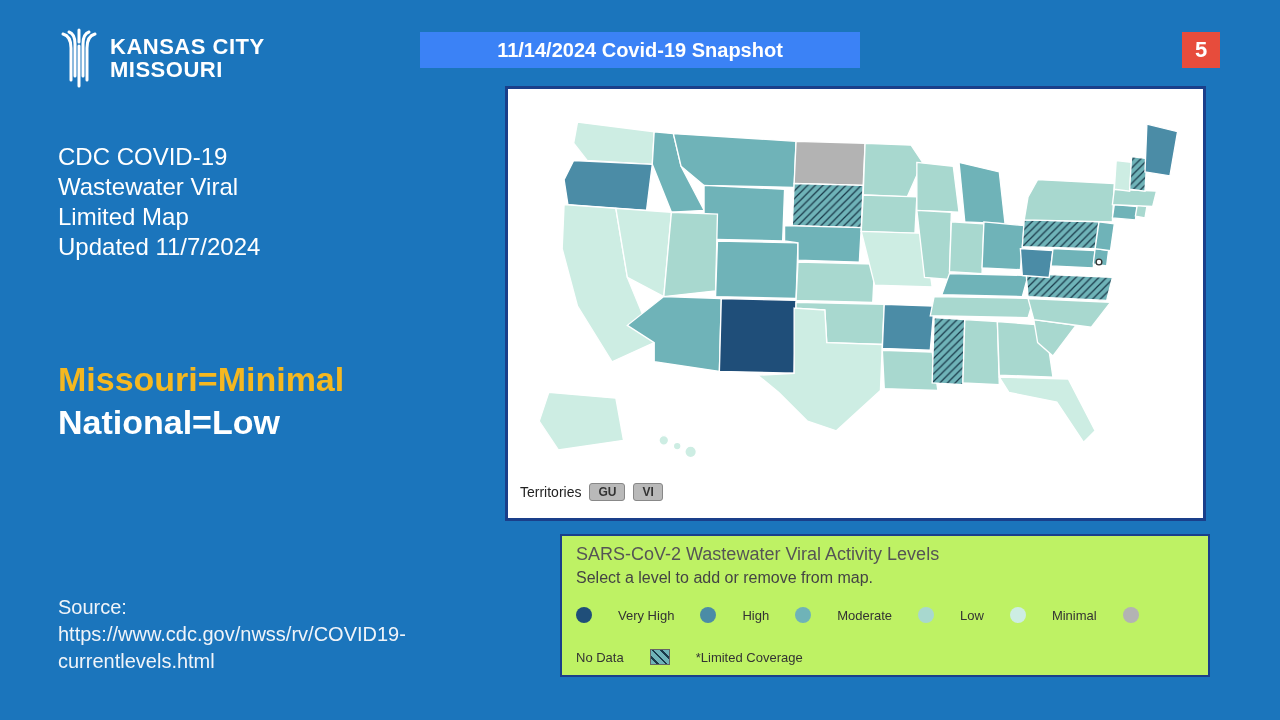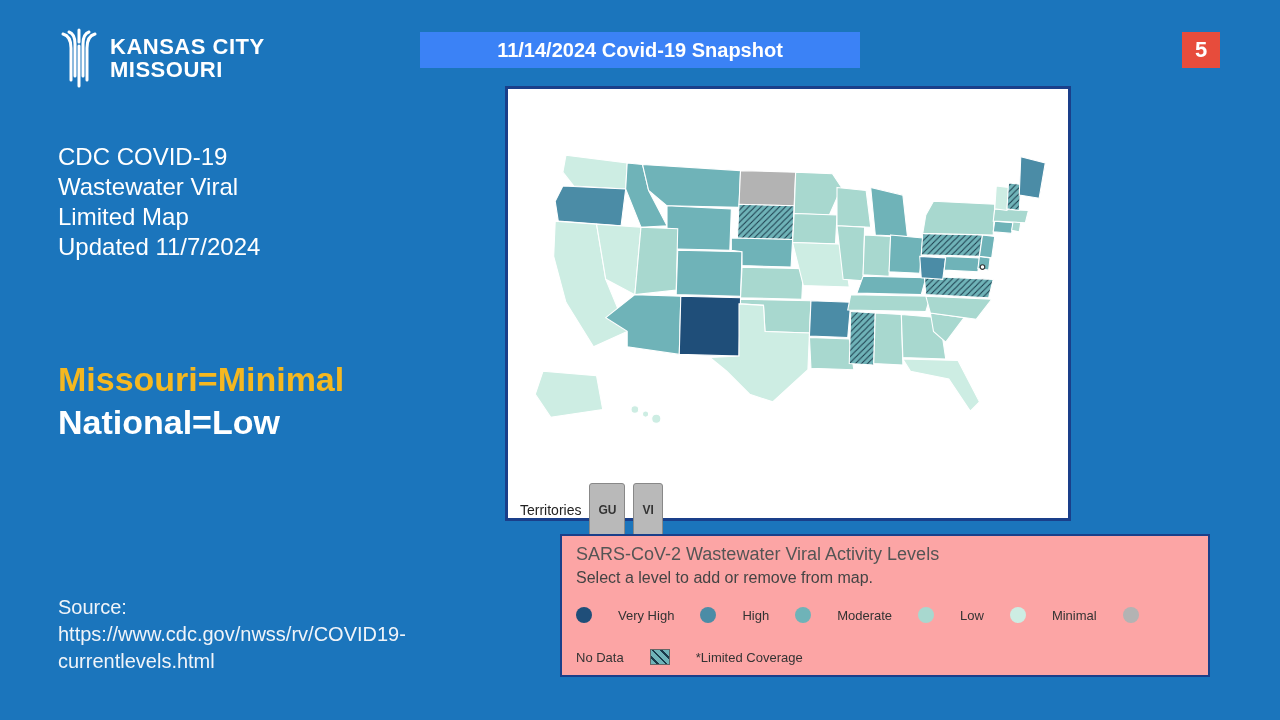--- a/index.html
+++ b/index.html
@@ -7,25 +7,25 @@
 .logo{position:absolute;left:58px;top:28px;display:flex;align-items:center;gap:10px}
 .fountain{width:42px;height:60px}
 .logo-text{font-weight:700;font-size:22px;line-height:1.05;letter-spacing:.5px}
 .banner{position:absolute;left:420px;top:32px;width:440px;height:36px;background:#3b82f6;color:#fff;text-align:center;font-weight:700;font-size:20px;line-height:36px}
 .pagenum{position:absolute;right:60px;top:32px;width:38px;height:36px;background:#e74c3c;color:#fff;font-weight:700;font-size:22px;text-align:center;line-height:36px}
 .heading{position:absolute;left:58px;top:142px;width:420px;font-weight:400;font-size:24px;line-height:1.25}
 .sub{position:absolute;left:58px;top:358px;font-weight:700;font-size:34px;line-height:1.25}
 .mo{color:#f5b820}
 .nat{color:#fff}
 .source{position:absolute;left:58px;bottom:45px;width:420px;font-size:20px;line-height:1.35;color:#f0f4f9}
-.mapbox{position:absolute;left:505px;top:86px;width:566px;height:435px;background:#fff;border:3px solid #1a3f8a;box-sizing:border-box;padding:8px 12px 6px 12px;color:#222}
+.mapbox{position:absolute;left:505px;top:86px;width:701px;height:435px;background:#fff;border:3px solid #1a3f8a;box-sizing:border-box;padding:8px 12px 6px 12px;color:#222}
 .mapsvg{width:100%;height:380px}
 .terr{display:flex;align-items:center;gap:8px;font-size:14px;color:#222;margin-top:2px}
-.terr-btn{background:#b9b9b9;border:1px solid #888;border-radius:3px;padding:19px 8px;font-size:12px;font-weight:700;color:#333}
-.legend{position:absolute;left:560px;top:534px;width:650px;background:#fca5a5;border:2px solid #1a3f8a;padding:8px 14px 10px 14px;color:#333;box-sizing:border-box}
+.terr-btn{background:#b9b9b9;border:1px solid #888;border-radius:3px;padding:1px 8px;font-size:12px;font-weight:700;color:#333}
+.legend{position:absolute;left:560px;top:534px;width:650px;background:#bef264;border:2px solid #1a3f8a;padding:8px 14px 10px 14px;color:#333;box-sizing:border-box}
 .legend-title{font-size:18px;color:#555;margin-bottom:4px}
 .legend-sub{font-size:16px;color:#444;margin-bottom:20px}
 .legend-row{display:flex;align-items:center;gap:26px;font-size:13px;color:#333;flex-wrap:wrap}
 .sw{width:16px;height:16px;border-radius:50%;display:inline-block;flex:0 0 auto}
 .sw-sq{width:18px;height:14px;display:inline-block}
 </style>
 </head>
 <body>
 
 <div class="slide">

